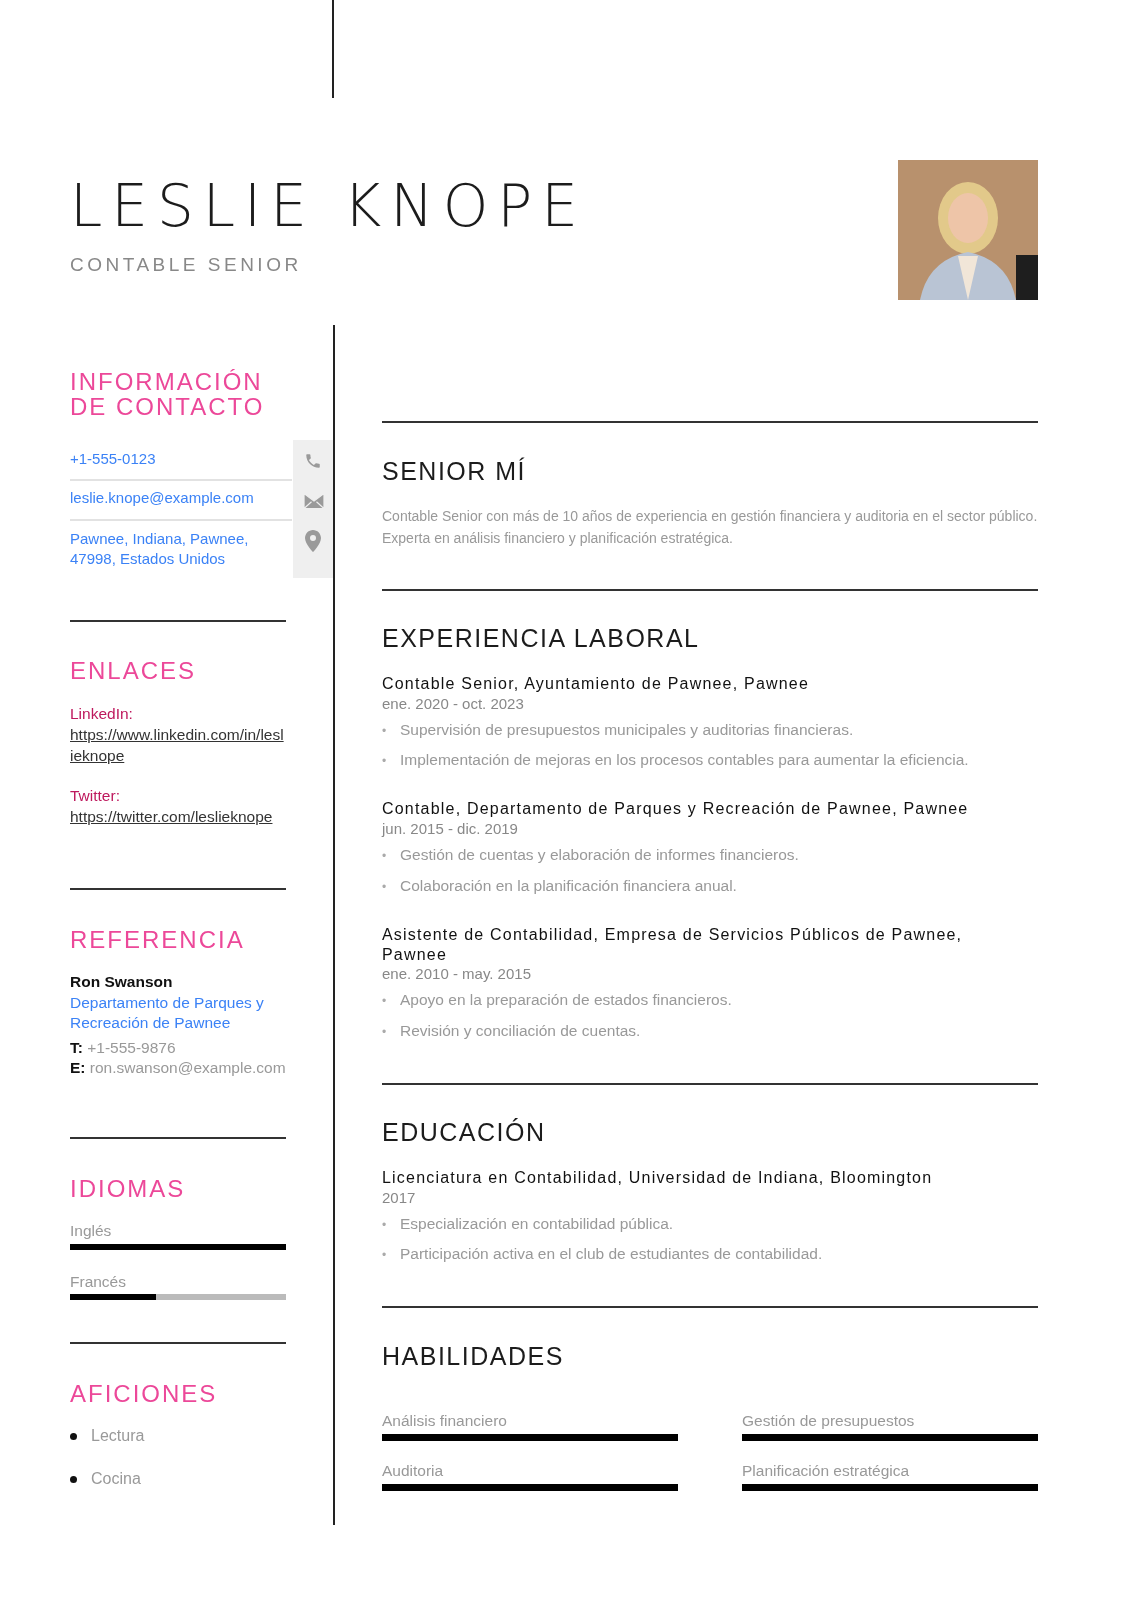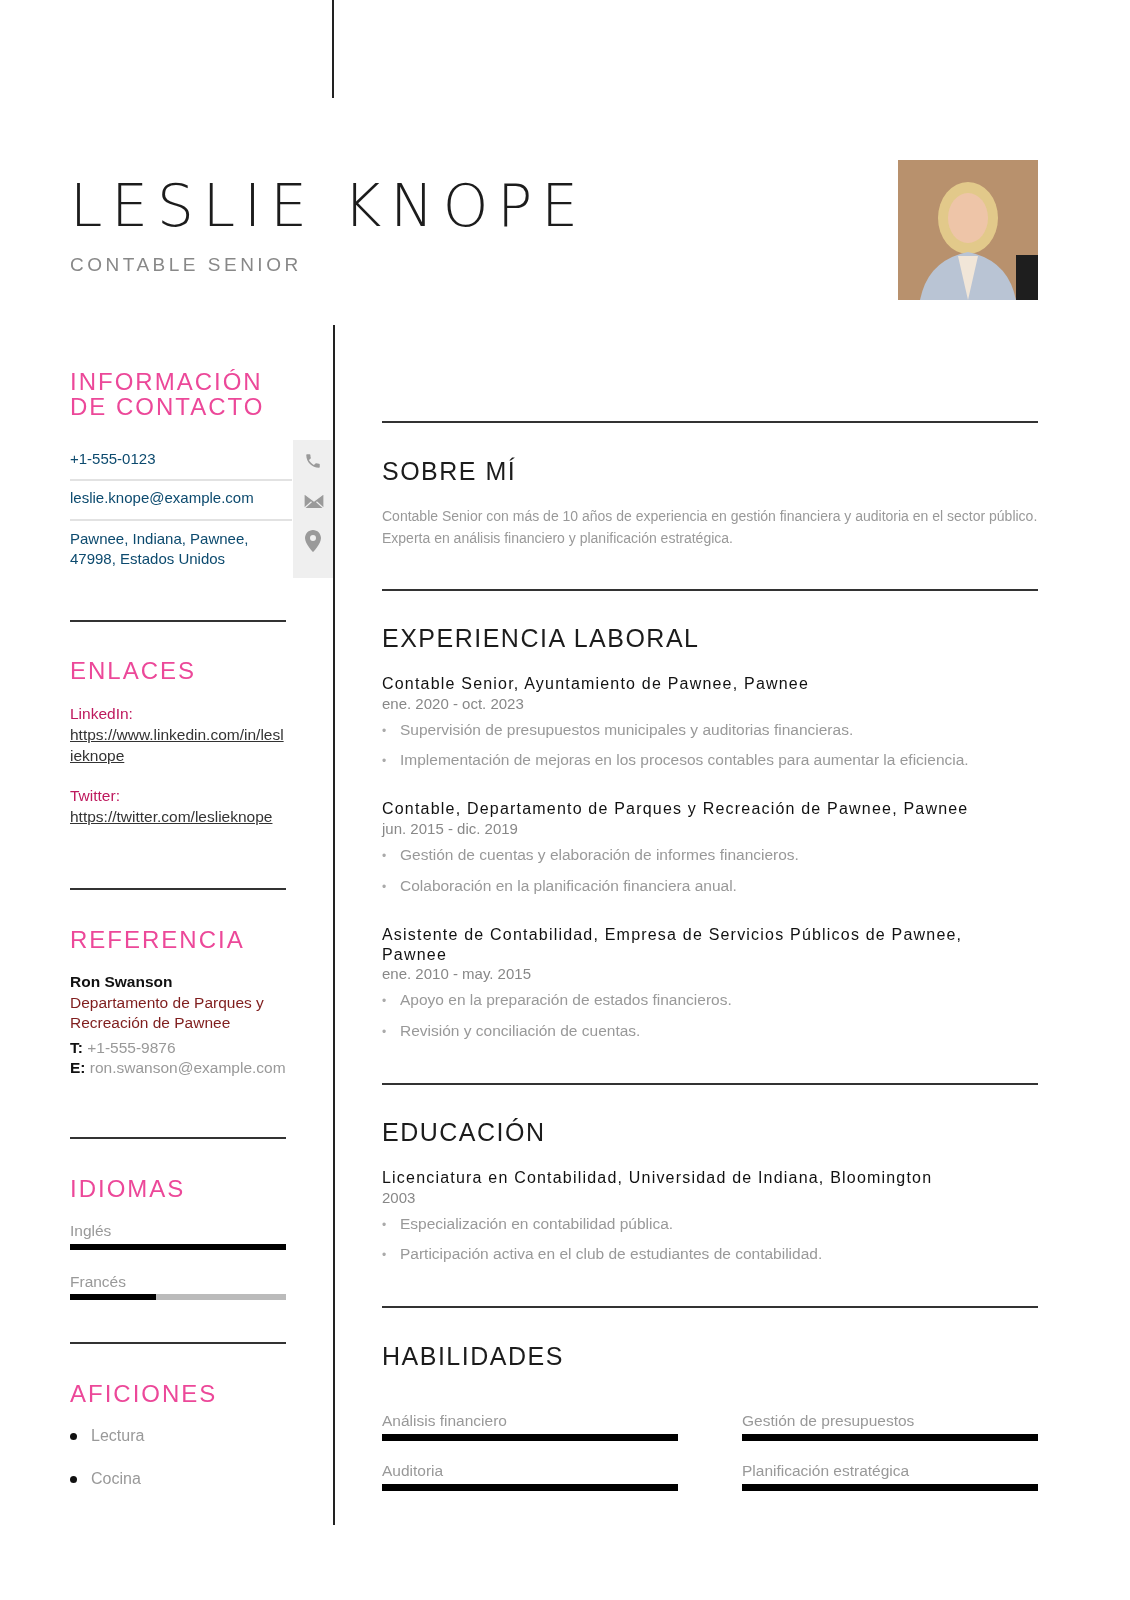--- a/index.html
+++ b/index.html
@@ -6,28 +6,28 @@
   body { width:1130px; height:1600px; position:relative; overflow:hidden; font-family:"Liberation Sans", sans-serif; color:#222; }
   .abs { position:absolute; }
   .topline { left:332px; top:0; width:2px; height:98px; background:#222; }
   .name { left:70px; top:172px; font-size:58px; letter-spacing:9px; color:#1c1c1c; font-weight:normal; white-space:nowrap; font-family:"DejaVu Sans", sans-serif; font-weight:300; }
   .role { left:70px; top:254px; font-size:19px; letter-spacing:3.5px; color:#888; white-space:nowrap; }
   .photo { left:898px; top:160px; width:140px; height:140px; overflow:hidden; background:#b38f6c; }
   .vline { left:333px; top:325px; width:2px; height:1200px; background:#222; }
 
   .sb-title { left:70px; font-size:24px; letter-spacing:2px; color:#ec4899; line-height:25px; }
   .sb-rule { left:70px; width:216px; height:2px; background:#333; }
-  .contact-row { left:70px; width:222px; font-size:15px; color:#0c4a6e; }
+  .contact-row { left:70px; width:222px; font-size:15px; color:#3b82f6; }
   .contact-sep { left:70px; width:222px; height:2px; background:#e2e2e2; }
   .icon-col { left:293px; top:440px; width:40px; height:138px; background:#efefef; }
   .icon-col svg { position:absolute; left:11px; fill:#9a9a9a; }
   .link-label { left:70px; font-size:15.5px; color:#be185d; }
   .link-url { left:70px; width:216px; font-size:15.5px; color:#333; text-decoration:underline; word-break:break-all; line-height:21px; }
   .ref-name { left:70px; font-size:15.5px; color:#111; font-weight:bold; }
-  .ref-text { left:70px; width:216px; font-size:15.5px; color:#7f1d1d; line-height:20px; }
+  .ref-text { left:70px; width:216px; font-size:15.5px; color:#3b82f6; line-height:20px; }
   .ref-kv { left:70px; width:216px; font-size:15.5px; color:#999; line-height:20px; }
   .ref-kv b { color:#111; }
   .lang-label { left:70px; font-size:15.5px; color:#999; }
   .bar-bg { left:70px; width:216px; height:6px; background:#bbb; }
   .bar-fg { left:0; top:0; height:6px; background:#000; position:absolute; }
   .hobby { left:70px; font-size:16px; color:#999; }
   .hobby-dot { display:inline-block; width:7px; height:7px; border-radius:50%; background:#111; margin-right:14px; vertical-align:middle; }
 
   .main-rule { left:382px; width:656px; height:2px; background:#333; }
   .main-title { left:382px; font-size:25px; letter-spacing:1.5px; color:#1c1c1c; }
@@ -108,21 +108,21 @@
     <div class="bar-fg" style="width:40%"></div>
   </div>
 
 <div class="abs sb-rule" style="top:1342px"></div>
 
 <div class="abs sb-title" style="top:1381px">AFICIONES</div>
 <div class="abs hobby" style="top:1427px"><span class="hobby-dot"></span><span>Lectura</span></div>
 <div class="abs hobby" style="top:1470px"><span class="hobby-dot"></span><span>Cocina</span></div>
 
 <div class="abs main-rule" style="top:421px"></div>
-<div class="abs main-title" style="top:457px">SOBRE MÍ</div>
+<div class="abs main-title" style="top:457px">SENIOR MÍ</div>
 <div class="abs about" style="top:505px">Contable Senior con más de 10 años de experiencia en gestión financiera y auditoria en el sector público. Experta en análisis financiero y planificación estratégica.</div>
 
 <div class="abs main-rule" style="top:589px"></div>
 
 <div class="abs main-title" style="top:624px">EXPERIENCIA LABORAL</div>
 
 <div class="abs job-title" style="top:674px">Contable Senior, Ayuntamiento de Pawnee, Pawnee</div>
 <div class="abs job-date" style="top:695px">ene. 2020 - oct. 2023</div>
 <div class="abs bullet" style="top:721px"><span class="dot">•</span><span>Supervisión de presupuestos municipales y auditorias financieras.</span></div>
 <div class="abs bullet" style="top:751px"><span class="dot">•</span><span>Implementación de mejoras en los procesos contables para aumentar la eficiencia.</span></div>
@@ -134,21 +134,21 @@
 
 <div class="abs job-title" style="top:925px; width:630px">Asistente de Contabilidad, Empresa de Servicios Públicos de Pawnee, Pawnee</div>
 <div class="abs job-date" style="top:965px">ene. 2010 - may. 2015</div>
 <div class="abs bullet" style="top:991px"><span class="dot">•</span><span>Apoyo en la preparación de estados financieros.</span></div>
 <div class="abs bullet" style="top:1022px"><span class="dot">•</span><span>Revisión y conciliación de cuentas.</span></div>
 
 <div class="abs main-rule" style="top:1083px"></div>
 
 <div class="abs main-title" style="top:1118px">EDUCACIÓN</div>
 <div class="abs job-title" style="top:1168px">Licenciatura en Contabilidad, Universidad de Indiana, Bloomington</div>
-<div class="abs job-date" style="top:1189px">2003</div>
+<div class="abs job-date" style="top:1189px">2017</div>
 <div class="abs bullet" style="top:1215px"><span class="dot">•</span><span>Especialización en contabilidad pública.</span></div>
 <div class="abs bullet" style="top:1245px"><span class="dot">•</span><span>Participación activa en el club de estudiantes de contabilidad.</span></div>
 
 <div class="abs main-rule" style="top:1306px"></div>
 
 <div class="abs main-title" style="top:1342px">HABILIDADES</div>
 
 <div class="abs" style="left:382px; top:1412px; width:296px">
   <div class="skill-label">Análisis financiero</div>
   <div class="skill-bar" style="margin-top:4px"></div>

